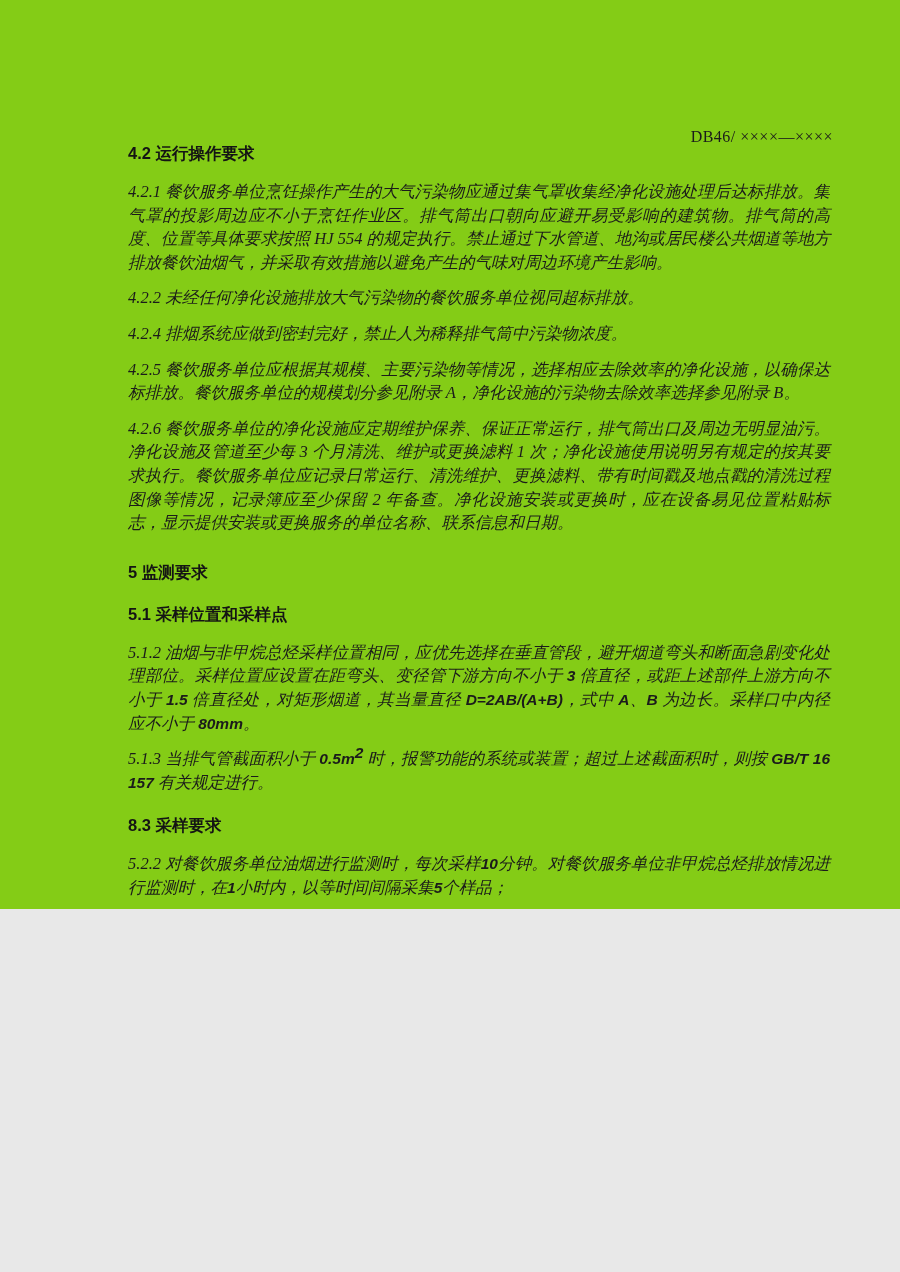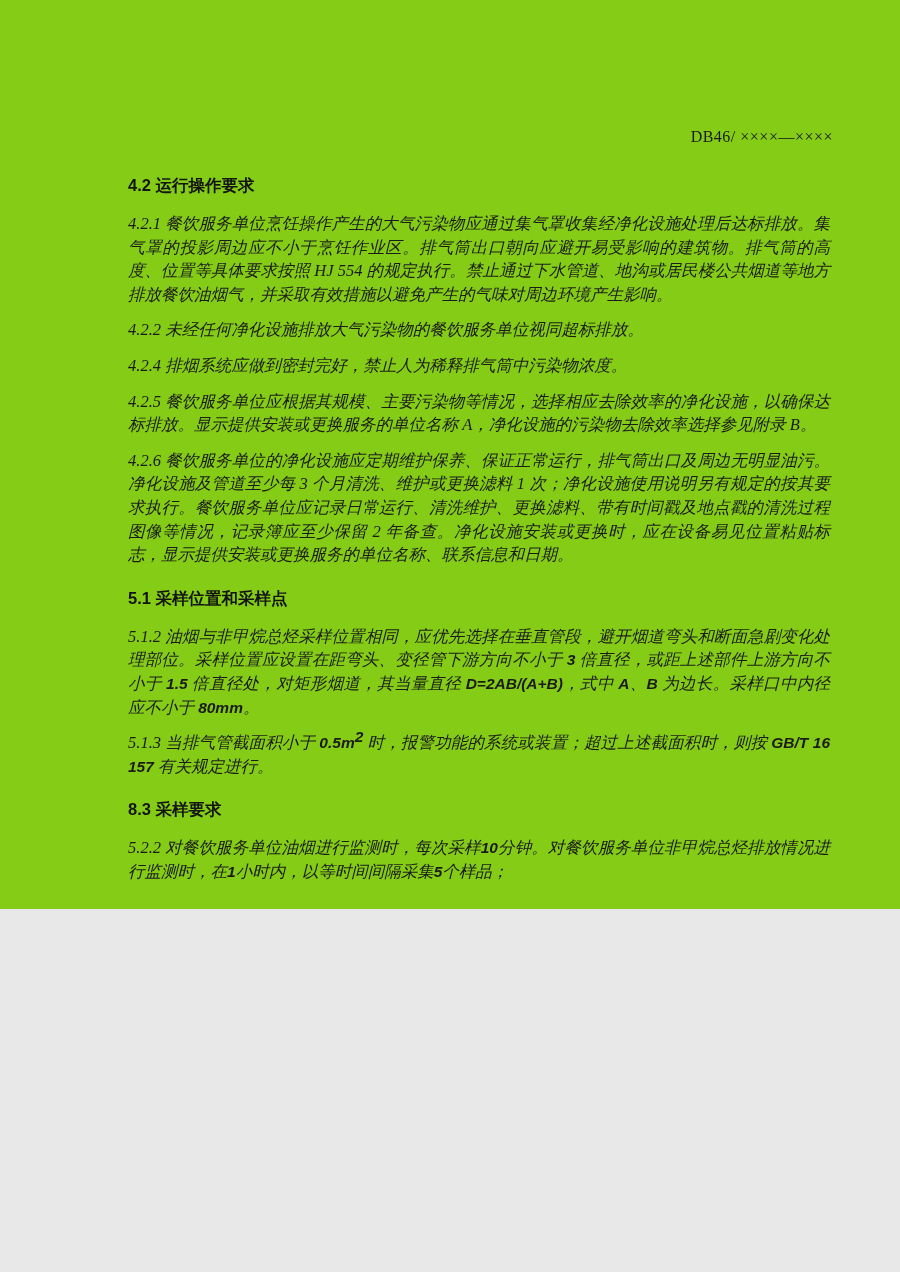--- a/index.html
+++ b/index.html
@@ -19,21 +19,21 @@
   .header {
     position: absolute;
     top: 126px;
     right: 67px;
     font-size: 16px;
     line-height: 22px;
     letter-spacing: 0.5px;
   }
   .content {
     position: absolute;
-    top: 164px;
+    top: 132px;
     left: 128px;
     width: 702px;
   }
   .heading {
     font-family: "Liberation Sans", "DejaVu Sans", sans-serif;
     font-weight: bold;
     font-size: 16.5px;
     line-height: 22px;
     color: #141414;
   }
@@ -72,22 +72,23 @@
 <div class="page">
   <div class="header">
     <span>DB46/ ××××—××××</span>
   </div>
 
   <div class="content" id="content">
       <div class="heading section first">4.2 运行操作要求</div>
       <p class="para"><span>4.2.1 餐饮服务单位烹饪操作产生的大气污染物应通过集气罩收集经净化设施处理后达标排放。集气罩的投影周边应不小于烹饪作业区。排气筒出口朝向应避开易受影响的建筑物。排气筒的高度、位置等具体要求按照 HJ 554 的规定执行。禁止通过下水管道、地沟或居民楼公共烟道等地方排放餐饮油烟气，并采取有效措施以避免产生的气味对周边环境产生影响。</span></p>
       <p class="para"><span>4.2.2 未经任何净化设施排放大气污染物的餐饮服务单位视同超标排放。</span></p>
       <p class="para"><span>4.2.4 排烟系统应做到密封完好，禁止人为稀释排气筒中污染物浓度。</span></p>
-      <p class="para"><span>4.2.5 餐饮服务单位应根据其规模、主要污染物等情况，选择相应去除效率的净化设施，以确保达标排放。显示提供安装或更换服务的单位名称 A，净化设施的污染物去除效率选择参见附录 B。</span></p>
+      <p class="para"><span>4.2.5 餐饮服务单位应根据其规模、主要污染物等情况，选择相应去除效率的净化设施，以确保达标排放。餐饮服务单位的规模划分参见附录 A，净化设施的污染物去除效率选择参见附录 B。</span></p>
       <p class="para"><span>4.2.6 餐饮服务单位的净化设施应定期维护保养、保证正常运行，排气筒出口及周边无明显油污。净化设施及管道至少每 3 个月清洗、维护或更换滤料 1 次；净化设施使用说明另有规定的按其要求执行。餐饮服务单位应记录日常运行、清洗维护、更换滤料、带有时间戳及地点戳的清洗过程图像等情况，记录簿应至少保留 2 年备查。净化设施安装或更换时，应在设备易见位置粘贴标志，显示提供安装或更换服务的单位名称、联系信息和日期。</span></p>
+      <div class="heading chapter">5 监测要求</div>
       <div class="heading section">5.1 采样位置和采样点</div>
       <p class="para"><span>5.1.2 油烟与非甲烷总烃采样位置相同，应优先选择在垂直管段，避开烟道弯头和断面急剧变化处理部位。采样位置应设置在距弯头、变径管下游方向不小于 </span><span class="sans">3</span><span> 倍直径，或距上述部件上游方向不小于 </span><span class="sans">1.5</span><span> 倍直径处，对矩形烟道，其当量直径 </span><span class="sans">D=2AB/(A+B)</span><span>，式中 </span><span class="sans">A</span><span>、</span><span class="sans">B</span><span> 为边长。采样口中内径应不小于 </span><span class="sans">80mm</span><span>。</span></p>
       <p class="para"><span>5.1.3 当排气管截面积小于 </span><span class="sans">0.5m</span><sup class="sans">2</sup><span> 时，报警功能的系统或装置；超过上述截面积时，则按 </span><span class="sans">GB/T 16157</span><span> 有关规定进行。</span></p>
       <div class="heading section">8.3 采样要求</div>
       <p class="para"><span>5.2.2 对餐饮服务单位油烟进行监测时，每次采样</span><span class="sans">10</span><span>分钟。对餐饮服务单位非甲烷总烃排放情况进行监测时，在</span><span class="sans">1</span><span>小时内，以等时间间隔采集</span><span class="sans">5</span><span>个样品；</span></p>
     </div>
 
   <div class="footer">
     <span>3</span>
   </div>

